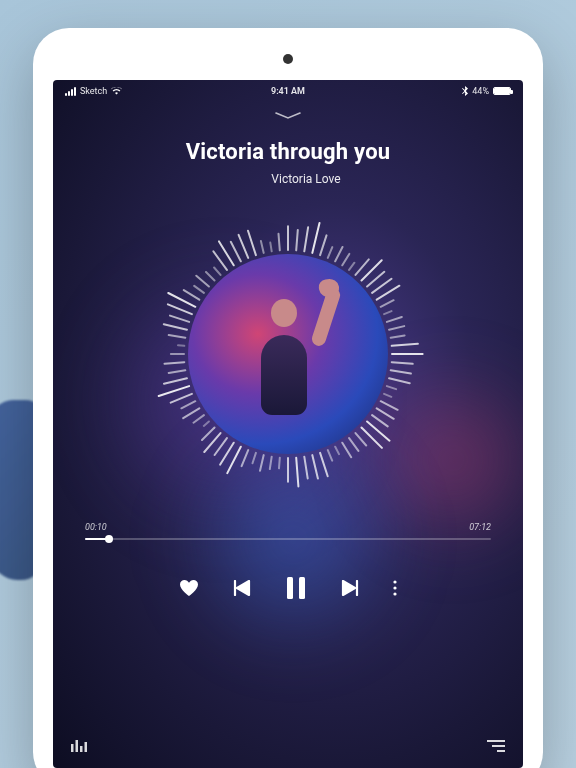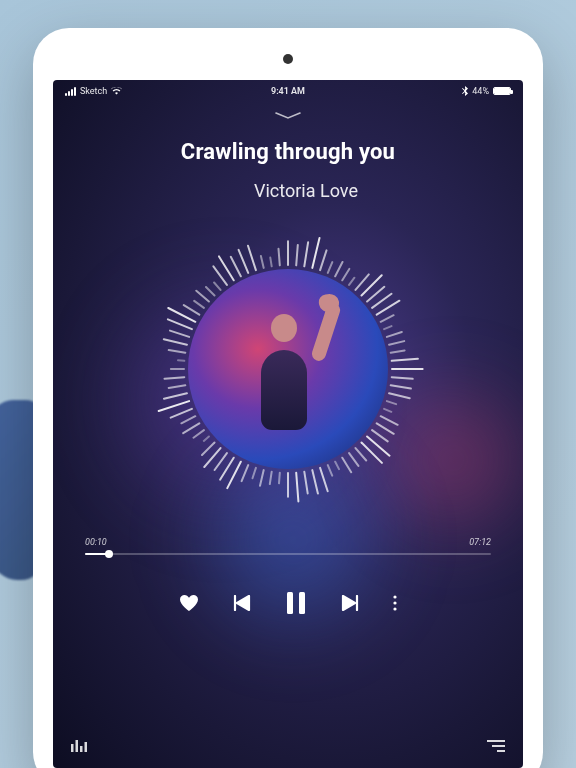--- a/index.html
+++ b/index.html
@@ -105,21 +105,21 @@
   z-index: 10;
 }
 .chevron-down svg { opacity: 0.7; }
 .header {
   text-align: center;
   margin-top: 14px;
   position: relative;
   z-index: 10;
 }
 .song-title { font-size: 22px; font-weight: 700; letter-spacing: 0.2px; }
-.artist { font-size: 18px; font-weight: 400; opacity: 0.9; margin-top: 16px; padding-left: 36px; }
+.artist { font-size: 12px; font-weight: 400; opacity: 0.9; margin-top: 8px; padding-left: 36px; }
 .visualizer {
   position: relative;
   width: 280px;
   height: 280px;
   margin: 28px auto 0 auto;
   z-index: 10;
 }
 .album-art {
   position: absolute;
   left: 50%;
@@ -267,21 +267,21 @@
       </div>
     </div>
 
     <div class="chevron-down">
       <svg width="28" height="10" viewBox="0 0 28 10">
           <path d="M2 2 L14 7 L26 2" stroke="#fff" stroke-width="1.6" fill="none" stroke-linecap="round"></path>
         </svg>
     </div>
 
     <div class="header">
-      <div class="song-title">Crawling through you</div>
+      <div class="song-title">Victoria through you</div>
       <div class="artist">Victoria Love</div>
     </div>
 
     <div class="visualizer">
       <svg width="280" height="280" viewBox="0 0 280 280" id="vis-svg">
           <line x1="140.0" y1="36.0" x2="140.0" y2="12.3" stroke="#fff" stroke-width="2" stroke-linecap="round" opacity="0.73"></line>
           <line x1="148.2" y1="36.3" x2="149.8" y2="15.9" stroke="#fff" stroke-width="2" stroke-linecap="round" opacity="0.66"></line>
           <line x1="156.3" y1="37.3" x2="160.1" y2="13.3" stroke="#fff" stroke-width="2" stroke-linecap="round" opacity="0.74"></line>
           <line x1="164.3" y1="38.9" x2="171.5" y2="8.9" stroke="#fff" stroke-width="2" stroke-linecap="round" opacity="0.88"></line>
           <line x1="172.1" y1="41.1" x2="178.5" y2="21.4" stroke="#fff" stroke-width="2" stroke-linecap="round" opacity="0.66"></line>

